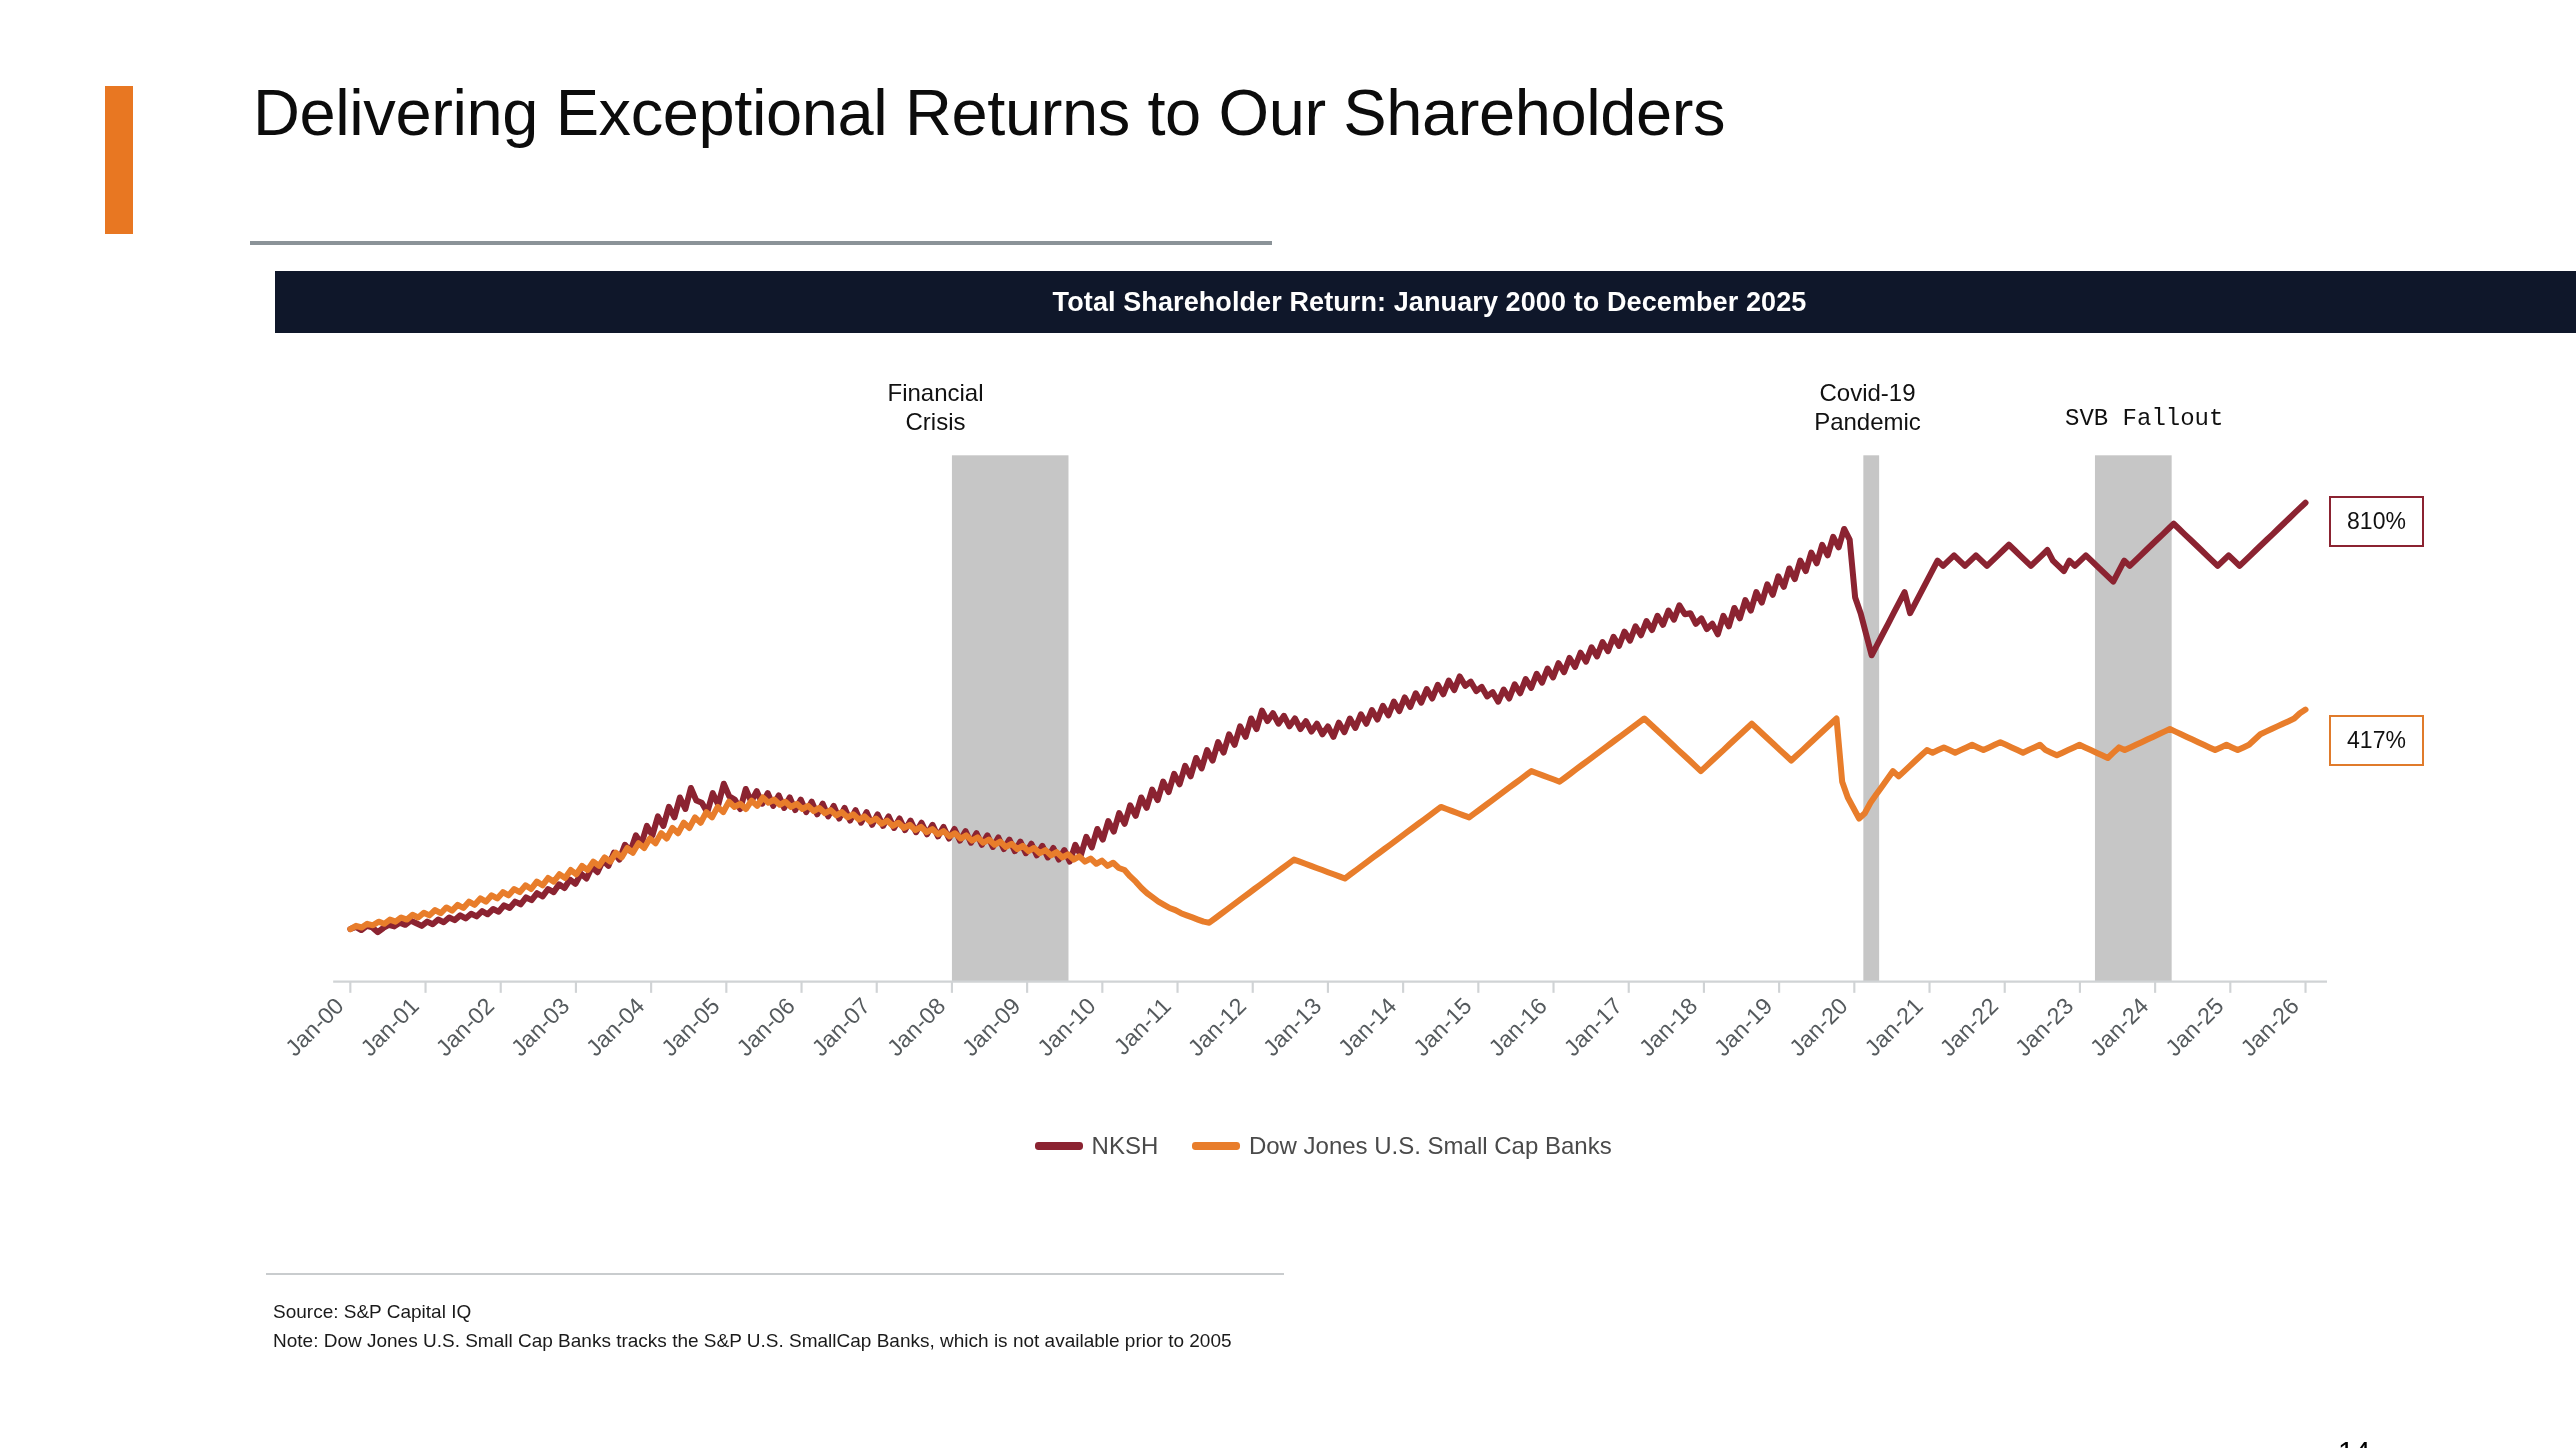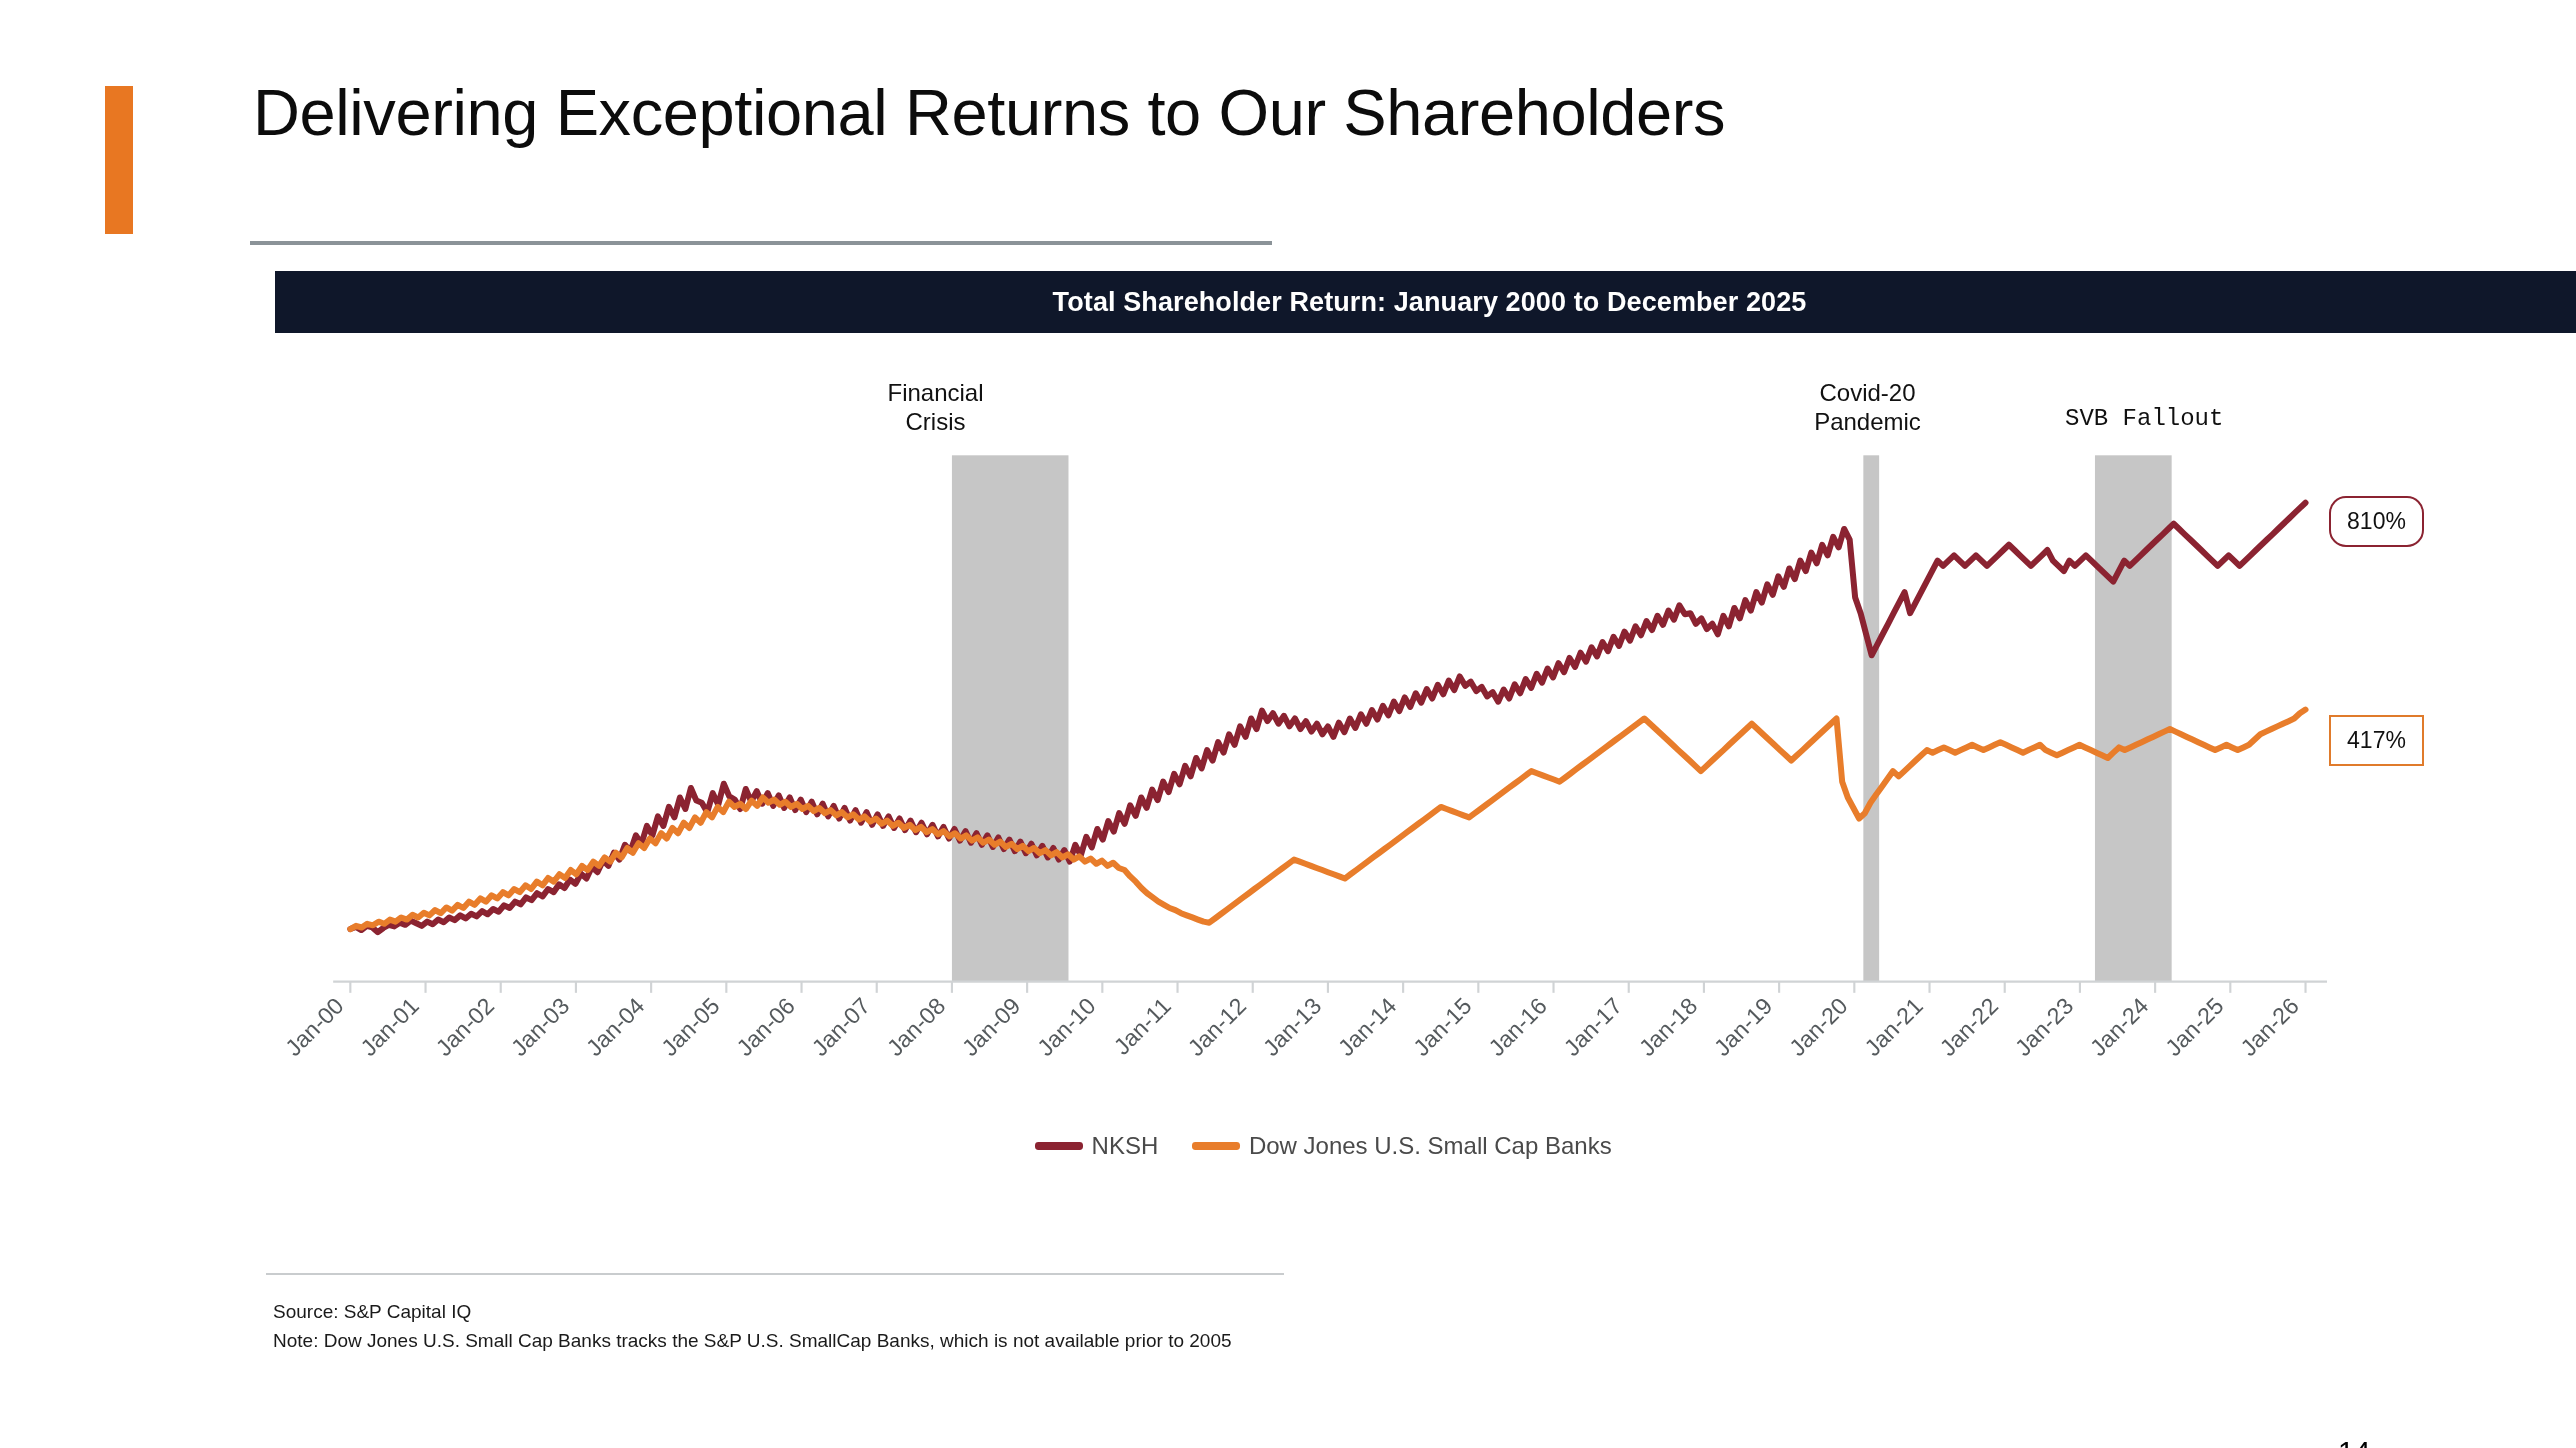--- a/index.html
+++ b/index.html
@@ -157,29 +157,29 @@
         <polyline points="408.0,1081.7 414.6,1078.0 421.2,1079.9 427.7,1075.6 434.3,1077.4 440.9,1073.1 447.5,1075.6 454.1,1070.7 460.6,1073.1 467.2,1068.2 473.8,1070.7 480.4,1065.1 487.0,1068.2 493.6,1062.7 500.1,1065.8 506.7,1059.6 513.3,1063.3 519.9,1056.6 526.5,1060.2 533.0,1053.5 539.6,1057.2 546.2,1049.8 552.8,1053.5 559.4,1046.1 565.9,1049.8 572.5,1042.5 579.1,1046.1 585.7,1038.8 592.3,1042.5 598.8,1035.1 605.4,1038.8 612.0,1030.8 618.6,1035.1 625.2,1026.5 631.8,1030.8 638.3,1022.2 644.9,1026.5 651.5,1017.9 658.1,1022.2 664.7,1013.0 671.2,1017.9 677.8,1008.1 684.4,1013.0 691.0,1003.2 697.6,1008.1 704.1,998.3 710.7,1003.2 717.3,992.8 723.9,998.3 730.5,987.3 737.0,992.8 743.6,981.8 750.2,987.3 756.8,976.3 763.4,981.8 770.0,970.1 776.5,976.3 783.1,964.0 789.7,970.1 796.3,957.9 802.9,964.0 809.4,951.7 816.0,957.9 822.6,945.6 829.2,951.7 835.8,939.5 842.3,945.6 848.9,933.4 855.5,939.5 862.1,935.8 868.7,941.9 875.2,932.1 881.8,938.3 888.4,928.5 895.0,934.6 901.6,930.9 908.2,937.0 914.7,933.4 921.3,939.5 927.9,935.8 934.5,941.9 941.1,938.3 947.6,944.4 954.2,940.7 960.8,946.8 967.4,943.2 974.0,949.3 980.5,945.6 987.1,951.7 993.7,948.1 1000.3,954.2 1006.9,950.5 1013.4,956.6 1020.0,953.0 1026.6,959.1 1033.2,955.4 1039.8,961.6 1046.3,957.9 1052.9,964.0 1059.5,960.3 1066.1,966.5 1072.7,962.8 1079.3,968.9 1085.8,965.2 1092.4,971.4 1099.0,967.7 1105.6,973.8 1112.2,970.1 1118.7,976.3 1125.3,972.6 1131.9,978.7 1138.5,975.0 1145.1,981.2 1151.6,977.5 1158.2,983.6 1164.8,979.9 1171.4,986.1 1178.0,982.4 1184.5,988.5 1191.1,984.8 1197.7,991.0 1204.3,987.3 1210.9,993.4 1217.5,989.8 1224.0,995.9 1230.6,992.2 1237.2,998.3 1243.8,994.7 1250.4,1000.8 1256.9,997.1 1263.5,1003.2 1270.1,999.6 1276.7,1005.7 1283.3,1002.0 1289.8,1008.1 1296.4,1004.5 1303.0,1010.6 1309.6,1013.0 1316.2,1020.4 1322.7,1026.5 1329.3,1033.9 1335.9,1040.0 1342.5,1044.9 1349.1,1049.8 1355.7,1053.5 1362.2,1057.2 1368.8,1059.6 1375.4,1063.3 1382.0,1065.8 1388.6,1068.2 1395.1,1070.7 1401.7,1073.1 1408.3,1074.3 1414.9,1069.4 1421.5,1064.5 1428.0,1059.6 1434.6,1054.7 1441.2,1049.8 1447.8,1044.9 1454.4,1040.0 1460.9,1035.1 1467.5,1030.2 1474.1,1025.3 1480.7,1020.4 1487.3,1015.5 1493.9,1010.6 1500.4,1005.7 1507.0,1000.8 1513.6,1003.2 1520.2,1005.7 1526.8,1008.1 1533.3,1010.6 1539.9,1013.0 1546.5,1015.5 1553.1,1017.9 1559.7,1020.4 1566.2,1022.9 1572.8,1017.9 1579.4,1013.0 1586.0,1008.1 1592.6,1003.2 1599.1,998.3 1605.7,993.4 1612.3,988.5 1618.9,983.6 1625.5,978.7 1632.1,973.8 1638.6,968.9 1645.2,964.0 1651.8,959.1 1658.4,954.2 1665.0,949.3 1671.5,944.4 1678.1,939.5 1684.7,941.9 1691.3,944.4 1697.9,946.8 1704.4,949.3 1711.0,951.7 1717.6,946.8 1724.2,941.9 1730.8,937.0 1737.3,932.1 1743.9,927.2 1750.5,922.3 1757.1,917.4 1763.7,912.5 1770.3,907.6 1776.8,902.7 1783.4,897.8 1790.0,900.3 1796.6,902.7 1803.2,905.2 1809.7,907.6 1816.3,910.1 1822.9,905.2 1829.5,900.3 1836.1,895.3 1842.6,890.4 1849.2,885.5 1855.8,880.6 1862.4,875.7 1869.0,870.8 1875.5,865.9 1882.1,861.0 1888.7,856.1 1895.3,851.2 1901.9,846.3 1908.5,841.4 1915.0,836.5 1921.6,842.6 1928.2,848.8 1934.8,854.9 1941.4,861.0 1947.9,867.1 1954.5,873.3 1961.1,879.4 1967.7,885.5 1974.3,891.7 1980.8,897.8 1987.4,891.7 1994.0,885.5 2000.6,879.4 2007.2,873.3 2013.7,867.1 2020.3,861.0 2026.9,854.9 2033.5,848.8 2040.1,842.6 2046.7,848.8 2053.2,854.9 2059.8,861.0 2066.4,867.1 2073.0,873.3 2079.6,879.4 2086.1,885.5 2092.7,879.4 2099.3,873.3 2105.9,867.1 2112.5,861.0 2119.0,854.9 2125.6,848.8 2132.2,842.6 2138.8,836.5 2145.4,910.1 2151.9,928.5 2158.5,940.7 2165.1,953.0 2171.7,946.8 2178.3,934.6 2184.8,925.4 2191.4,916.2 2198.0,907.0 2204.6,897.8 2211.2,903.9 2217.8,897.8 2224.3,891.7 2230.9,885.5 2237.5,879.4 2244.1,873.3 2250.7,876.3 2257.2,873.3 2263.8,870.2 2270.4,873.3 2277.0,876.3 2283.6,873.3 2290.1,870.2 2296.7,867.1 2303.3,870.2 2309.9,873.3 2316.5,870.2 2323.0,867.1 2329.6,864.1 2336.2,867.1 2342.8,870.2 2349.4,873.3 2356.0,876.3 2362.5,873.3 2369.1,870.2 2375.7,867.1 2382.3,873.3 2388.9,876.3 2395.4,879.4 2402.0,876.3 2408.6,873.3 2415.2,870.2 2421.8,867.1 2428.3,870.2 2434.9,873.3 2441.5,876.3 2448.1,879.4 2454.7,882.5 2461.2,876.3 2467.8,870.2 2474.4,873.3 2481.0,870.2 2487.6,867.1 2494.2,864.1 2500.7,861.0 2507.3,858.0 2513.9,854.9 2520.5,851.8 2527.1,848.8 2533.6,851.8 2540.2,854.9 2546.8,858.0 2553.4,861.0 2560.0,864.1 2566.5,867.1 2573.1,870.2 2579.7,873.3 2586.3,870.2 2592.9,867.1 2599.4,870.2 2606.0,873.3 2612.6,870.2 2619.2,867.1 2625.8,861.0 2632.4,854.9 2638.9,851.8 2645.5,848.8 2652.1,845.7 2658.7,842.6 2665.3,839.6 2671.8,836.5 2678.4,830.4 2685.0,826.1" fill="none" stroke="#E87D2B" stroke-width="7" stroke-linejoin="round" stroke-linecap="round"></polyline>
       </svg>
   </div>
 
   <div class="evt-label" id="evt-financial">
     <div>Financial</div>
     <div>Crisis</div>
   </div>
 
   <div class="evt-label" id="evt-covid">
-    <div>Covid-20</div>
+    <div>Covid-19</div>
     <div>Pandemic</div>
   </div>
 
   <div class="evt-label" id="evt-svb">
     <div>SVB Fallout</div>
   </div>
 
-  <div class="callout" id="callout-nksh" style="border-color: rgb(139, 35, 49); border-radius: 17px;">
+  <div class="callout" id="callout-nksh" style="border-color: rgb(139, 35, 49);">
     <span>810%</span>
   </div>
 
   <div class="callout" id="callout-djsmallcap" style="border-color: rgb(224, 123, 43);">
     <span>417%</span>
   </div>
 
   <div class="legend">
     <div class="legend-item">
       <span class="legend-swatch" id="sw-nksh" style="background: rgb(139, 35, 49);"></span>

